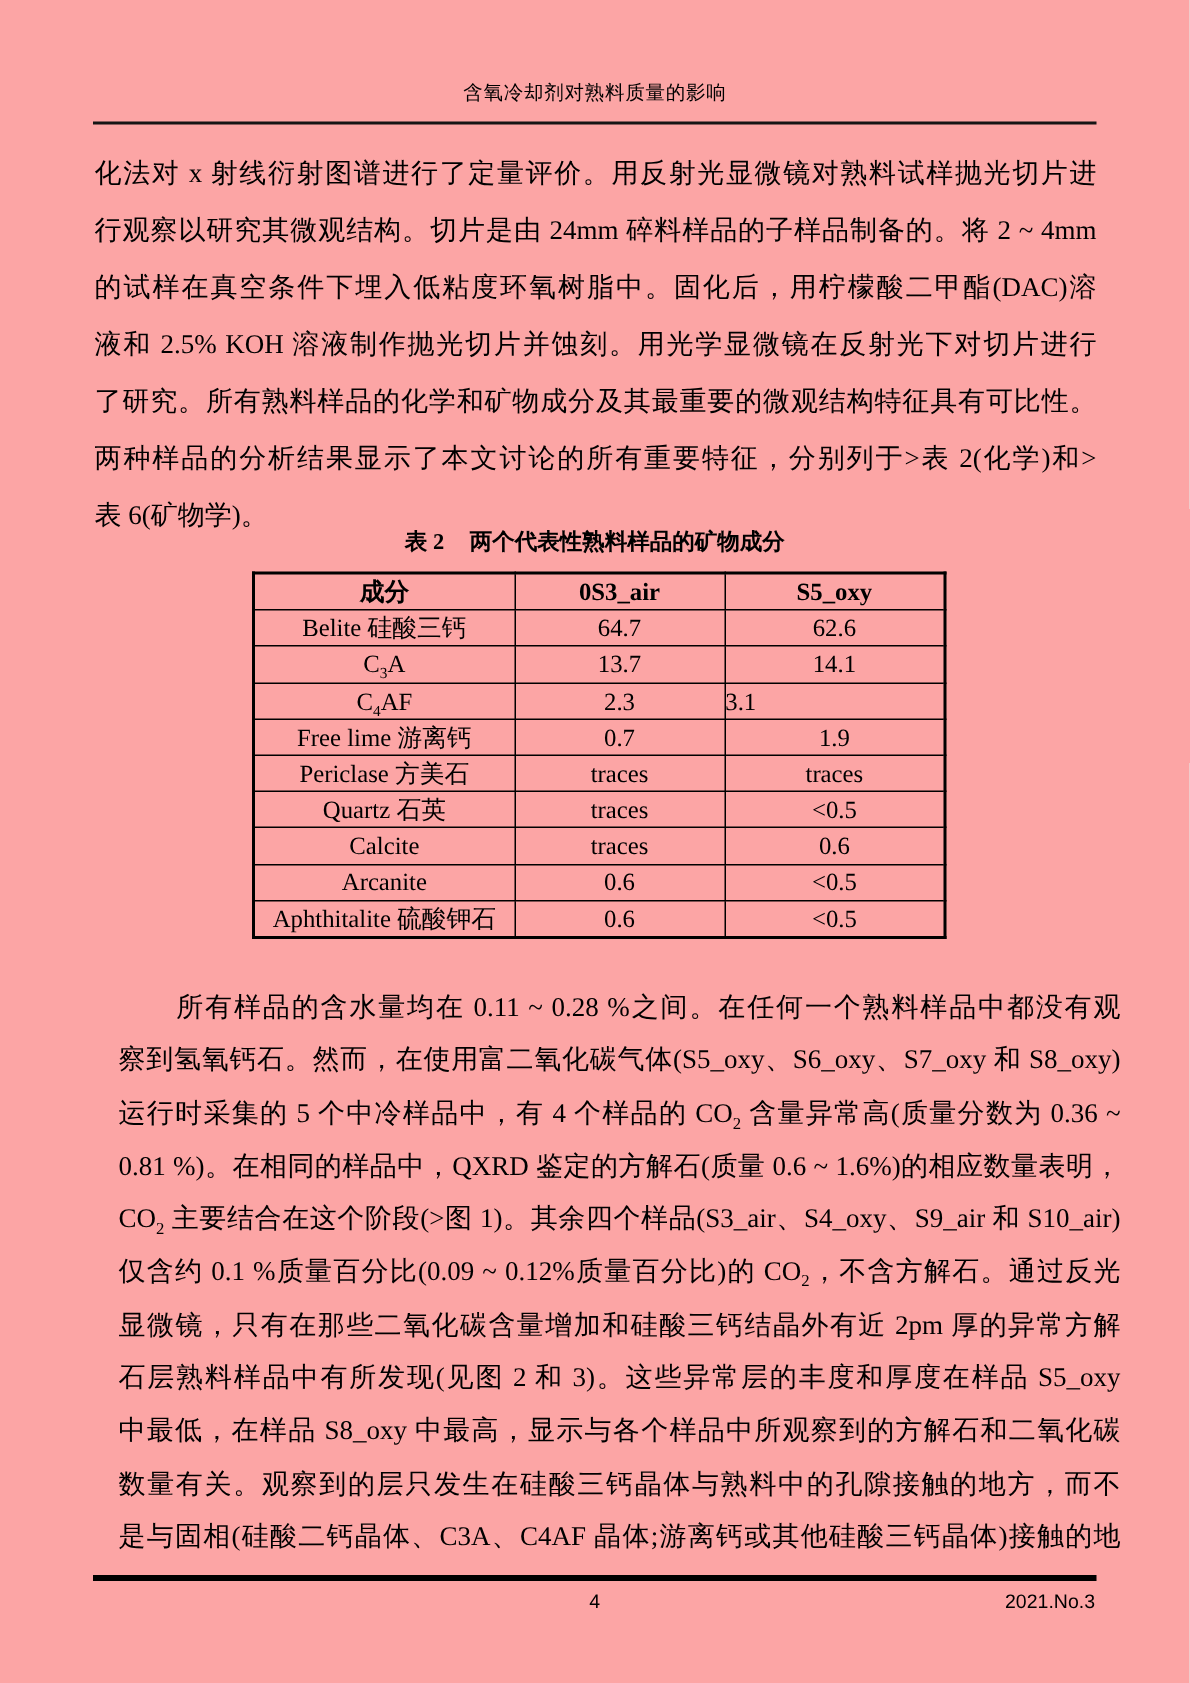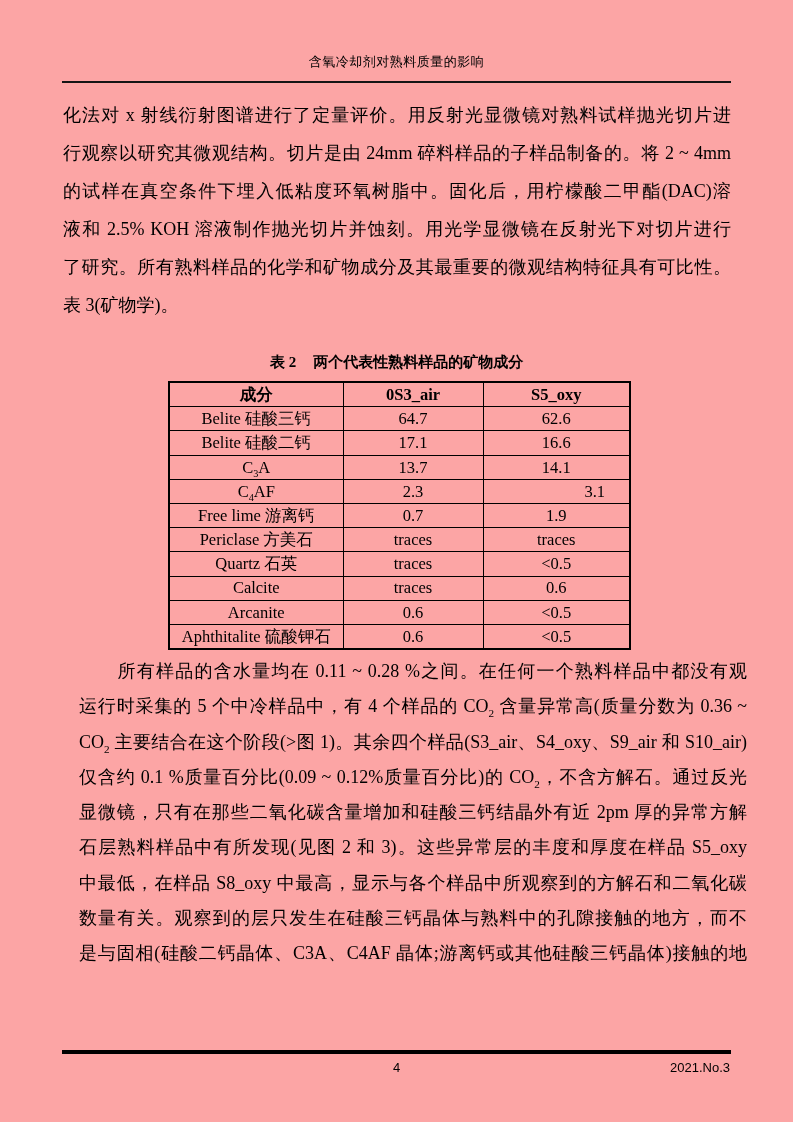--- a/index.html
+++ b/index.html
@@ -91,21 +91,21 @@
     border: 1.5px solid #000;
     height: 23.2px;
     padding: 0;
     text-align: center;
     vertical-align: middle;
     font-weight: normal;
     line-height: 1.05;
   }
   table.mineral th { font-weight: bold; }
   table.mineral td.v-right {
-    text-align: right;
+    text-align: left;
     padding-right: 24px;
   }
   table.mineral sub { font-size: 0.62em; line-height: 0; }
 
   
   .footer-rule {
     position: absolute;
     left: 62px;
     top: 1050px;
     width: 669px;
@@ -136,21 +136,22 @@
 
   <div class="header-title">含氧冷却剂对熟料质量的影响</div>
   <div class="header-rule"></div>
 
   <div class="para" id="para1">
       <div class="line">化法对 x 射线衍射图谱进行了定量评价。用反射光显微镜对熟料试样抛光切片进</div>
       <div class="line">行观察以研究其微观结构。切片是由 24mm 碎料样品的子样品制备的。将 2 ~ 4mm</div>
       <div class="line">的试样在真空条件下埋入低粘度环氧树脂中。固化后，用柠檬酸二甲酯(DAC)溶</div>
       <div class="line">液和 2.5% KOH 溶液制作抛光切片并蚀刻。用光学显微镜在反射光下对切片进行</div>
       <div class="line">了研究。所有熟料样品的化学和矿物成分及其最重要的微观结构特征具有可比性。</div>
-      <div class="line no-fill">表 3(矿物学)。</div>
+      <div class="line">两种样品的分析结果显示了本文讨论的所有重要特征，分别列于&gt;表 2(化学)和&gt;</div>
+      <div class="line no-fill">表 6(矿物学)。</div>
     </div>
 
   <div class="tbl-caption">
     <span class="cap-label">表 2</span><span>两个代表性熟料样品的矿物成分</span>
   </div>
 
   <table class="mineral">
     <colgroup>
         <col class="c1">
         <col class="c2">
@@ -163,25 +164,20 @@
           <th>S5_oxy</th>
         </tr>
     </thead>
     <tbody id="mineral-body">
         <tr>
           <td>Belite 硅酸三钙</td>
           <td>64.7</td>
           <td>62.6</td>
         </tr>
         <tr>
-          <td>Belite 硅酸二钙</td>
-          <td>17.1</td>
-          <td>16.6</td>
-        </tr>
-        <tr>
           <td>C<sub>3</sub>A</td>
           <td>13.7</td>
           <td>14.1</td>
         </tr>
         <tr>
           <td>C<sub>4</sub>AF</td>
           <td>2.3</td>
           <td class="v-right">3.1</td>
         </tr>
         <tr>
@@ -212,21 +208,23 @@
         <tr>
           <td>Aphthitalite 硫酸钾石</td>
           <td>0.6</td>
           <td>&lt;0.5</td>
         </tr>
       </tbody>
   </table>
 
   <div class="para" id="para2">
       <div class="line">　　所有样品的含水量均在 0.11 ~ 0.28 %之间。在任何一个熟料样品中都没有观</div>
+      <div class="line">察到氢氧钙石。然而，在使用富二氧化碳气体(S5_oxy、S6_oxy、S7_oxy 和 S8_oxy)</div>
       <div class="line">运行时采集的 5 个中冷样品中，有 4 个样品的 CO<sub>2</sub> 含量异常高(质量分数为 0.36 ~</div>
+      <div class="line">0.81 %)。在相同的样品中，QXRD 鉴定的方解石(质量 0.6 ~ 1.6%)的相应数量表明，</div>
       <div class="line">CO<sub>2</sub> 主要结合在这个阶段(&gt;图 1)。其余四个样品(S3_air、S4_oxy、S9_air 和 S10_air)</div>
       <div class="line">仅含约 0.1 %质量百分比(0.09 ~ 0.12%质量百分比)的 CO<sub>2</sub>，不含方解石。通过反光</div>
       <div class="line">显微镜，只有在那些二氧化碳含量增加和硅酸三钙结晶外有近 2pm 厚的异常方解</div>
       <div class="line">石层熟料样品中有所发现(见图 2 和 3)。这些异常层的丰度和厚度在样品 S5_oxy</div>
       <div class="line">中最低，在样品 S8_oxy 中最高，显示与各个样品中所观察到的方解石和二氧化碳</div>
       <div class="line">数量有关。观察到的层只发生在硅酸三钙晶体与熟料中的孔隙接触的地方，而不</div>
       <div class="line">是与固相(硅酸二钙晶体、C3A、C4AF 晶体;游离钙或其他硅酸三钙晶体)接触的地</div>
     </div>
 
   <div class="footer-rule"></div>

